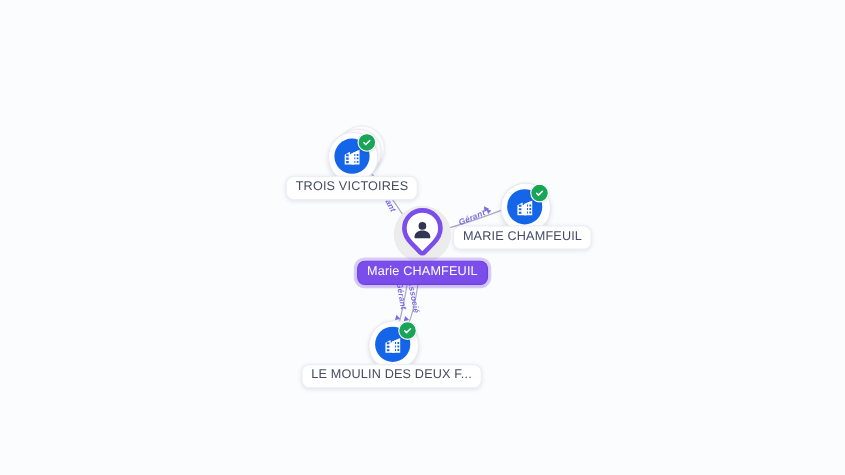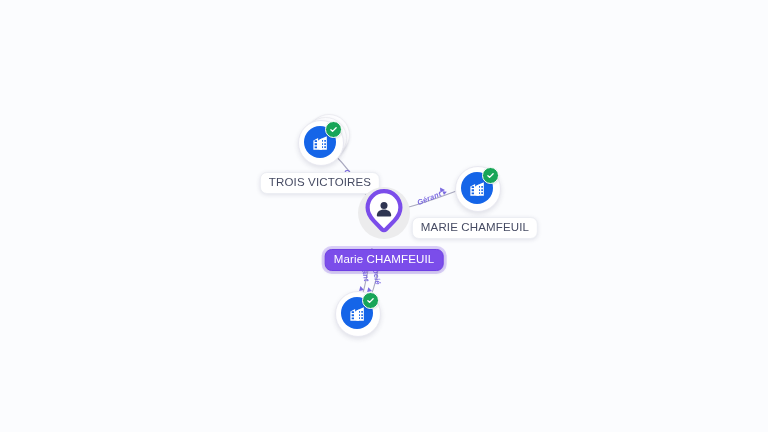--- a/index.html
+++ b/index.html
@@ -115,21 +115,20 @@
     background: #ffffff;
     border: 1px solid #eceef3;
     border-radius: 7px;
     padding: 3px 8px 4px 8px;
     font-size: 11.5px;
     line-height: 13px;
     letter-spacing: 0.15px;
     color: #464b63;
     white-space: nowrap;
     box-shadow: 0 1px 4px rgba(50,50,90,0.13);
-    margin-top: 12px;
   }
   .node-label.selected {
     background: #7b4dea;
     border: 1px solid #6f3fe4;
     color: #ffffff;
     box-shadow: 0 0 0 3px rgba(123,77,234,0.25), 0 1px 4px rgba(50,50,90,0.18);
   }
 
   
   .edge-label {
@@ -233,20 +232,21 @@
           <path fill="#ffffff" d="M10.6 21V8.2L20 4v17h-9.4zm2.6-2h2v-2.2h-2V19zm0-4h2v-2.2h-2V15zm0-4h2V8.8h-2V11zm3.6 8h2v-2.2h-2V19zm0-4h2v-2.2h-2V15zm0-4h2V8.8h-2V11z"></path>
         </svg>
       </div>
       <div class="check-badge">
         <svg width="9" height="9" viewBox="0 0 24 24">
           <path fill="none" stroke="#ffffff" stroke-width="3.6" stroke-linecap="round" stroke-linejoin="round" d="M5 12.5l4.5 4.5L19 7.5"></path>
         </svg>
       </div>
     </div>
   </div>
+  <div class="node-label" style="left:356px; top:331px;">LE MOULIN DES DEUX F...</div>
 
   <div class="node person-node" style="left:384px; top:212px;">
     <div class="halo"></div>
     <div class="pin">
       <svg width="44" height="52" viewBox="0 0 44 52">
         <path d="M22 3.2C12.9 3.2 5.6 10.5 5.6 19.6c0 5.5 2.6 9.6 6.2 13.3l8.3 8.6c1 1 2.7 1 3.7 0l8.4-8.6c3.6-3.7 6.2-7.8 6.2-13.3C38.4 10.5 31.1 3.2 22 3.2z" fill="#ffffff" stroke="#7b4dea" stroke-width="4.2"></path>
         <circle cx="22" cy="17.4" r="3.5" fill="#2f3552"></circle>
         <path d="M14.8 27.6c0-3.7 3.2-6 7.2-6s7.2 2.3 7.2 6c0 0.5-0.4 0.9-0.9 0.9H15.7c-0.5 0-0.9-0.4-0.9-0.9z" fill="#2f3552"></path>
       </svg>
     </div>

